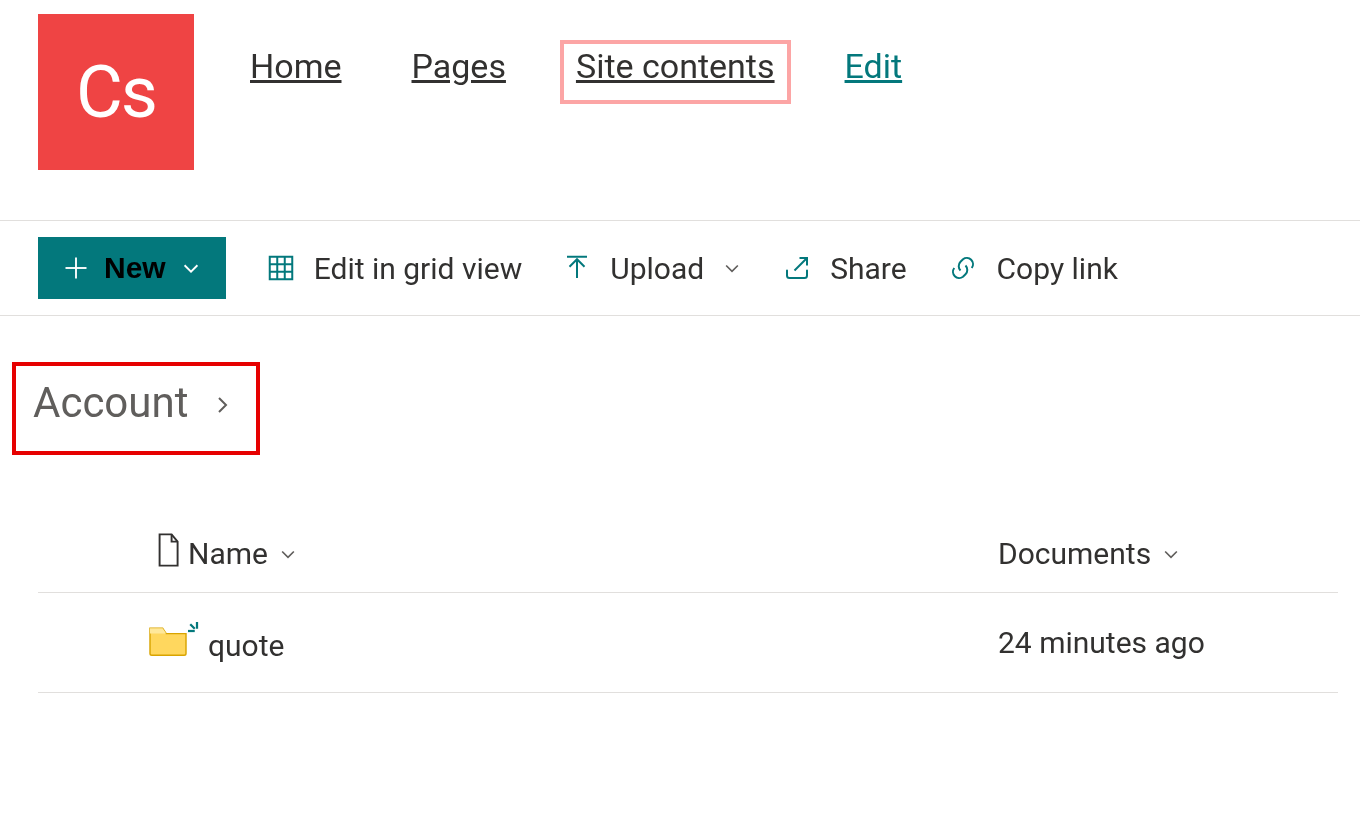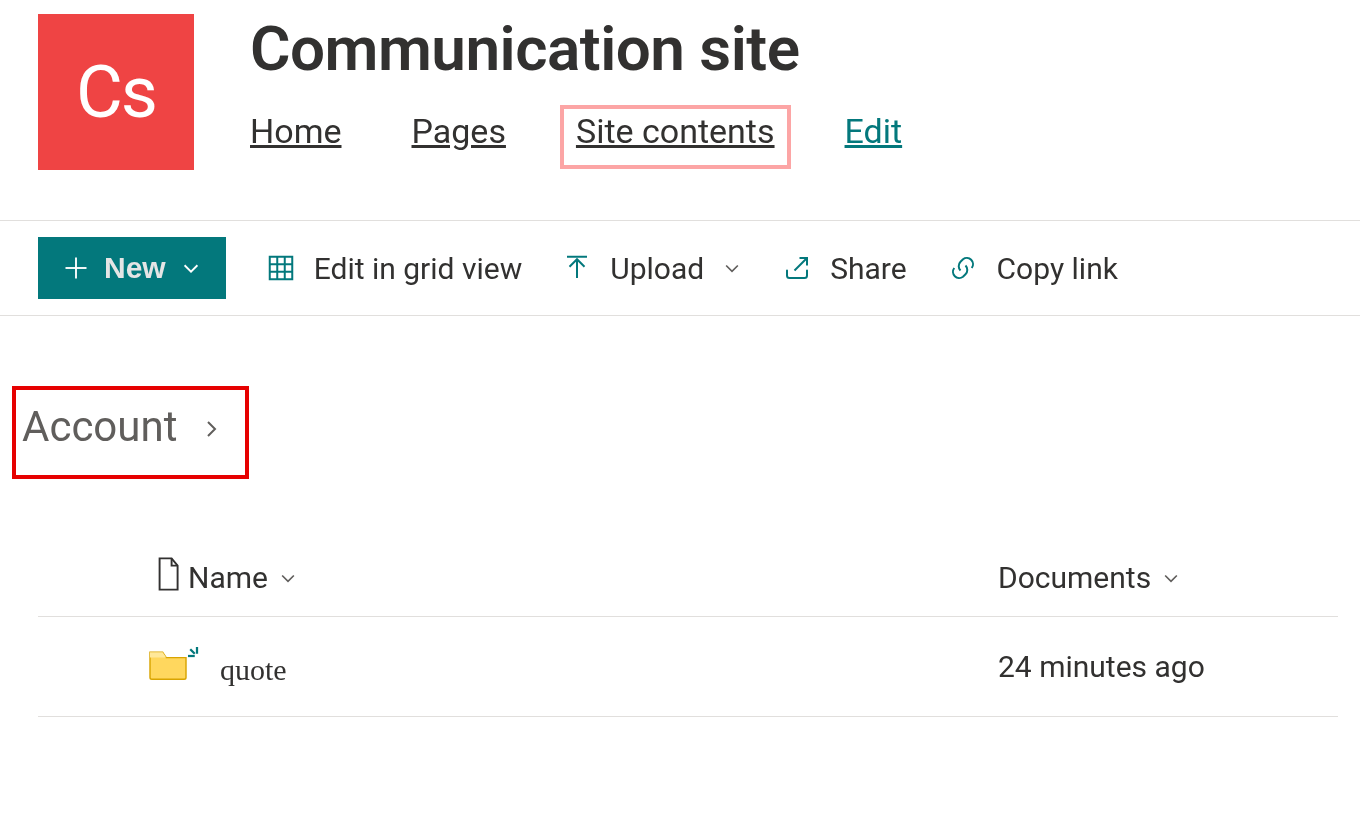--- a/index.html
+++ b/index.html
@@ -74,47 +74,47 @@
     gap: 40px;
     padding: 16px 0 16px 38px;
     font-size: 30px;
     color: #323130;
   }
   .btn-new {
     display: inline-flex;
     align-items: center;
     gap: 14px;
     background: #03787c;
-    color: #e5e5e5;
+    color: #000000;
     padding: 14px 24px;
     font-size: 30px;
     font-weight: 600;
     cursor: pointer;
     border: none;
   }
   .btn-new svg { display:block; }
   .cmd-item {
     display: inline-flex;
     align-items: center;
     gap: 18px;
     cursor: pointer;
     white-space: nowrap;
   }
   .cmd-item svg { display:block; }
   .hr-bot { border: none; border-top: 1px solid #e1dfdd; margin: 0; }
 
   
   .breadcrumb-wrap {
-    margin: 70px 0 0 12px;
+    margin: 46px 0 0 12px;
     display: inline-flex;
     align-items: baseline;
     gap: 22px;
     font-size: 42px;
     border: 4px solid #e60000;
-    padding: 12px 22px 24px 6px;
+    padding: 12px 22px 24px 17px;
   }
   .breadcrumb-root {
     color: #605e5c;
     font-weight: 400;
     cursor: pointer;
   }
   .breadcrumb-sep {
     color: #605e5c;
     font-weight: 400;
   }
@@ -147,39 +147,37 @@
   }
   .list-row {
     height: 100px;
     font-size: 30px;
     color: #323130;
   }
   .col-type { display:flex; justify-content:center; }
   .col-name-cell {
     display:inline-flex;
     align-items:flex-start;
-    gap: 14px;
-    cursor: pointer;
-    font-family: Liberation Serif, serif;
+    gap: 2px;
+    cursor: pointer;
   }
   .folder-name { padding-top: 6px; }
   .new-badge svg { display:block; }
 </style>
 </head>
 <body>
 
 
 
 
 <div class="header">
   <div class="site-logo">
     <span>Cs</span>
   </div>
   <div class="site-heading">
-    <h1 class="site-title">Communication site</h1>
     <nav class="site-nav">
       <span class="nav-item">Home</span>
       <span class="nav-item">Pages</span>
       <span class="nav-item nav-highlight">Site contents</span>
       <span class="nav-item nav-edit">Edit</span>
     </nav>
   </div>
 </div>
 
 <hr class="hr-top">

